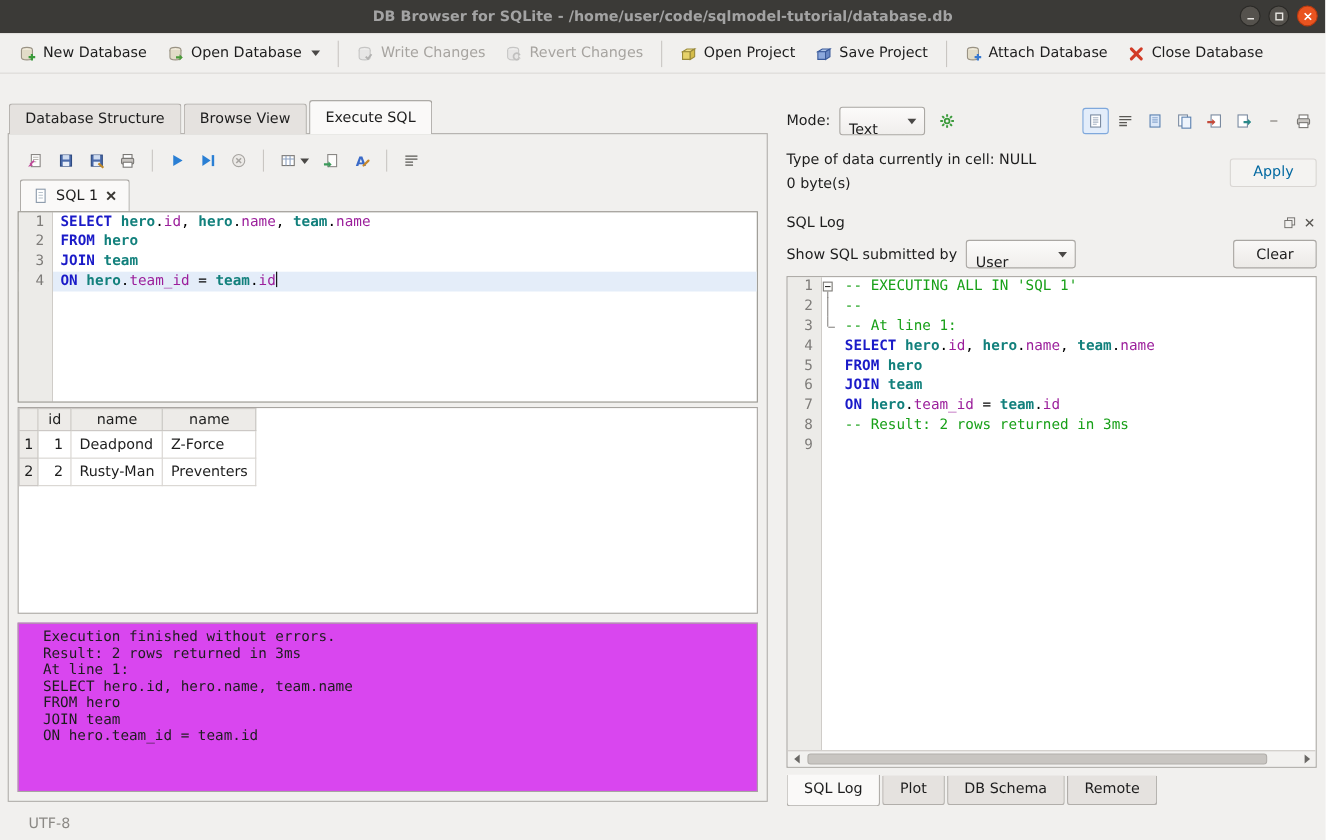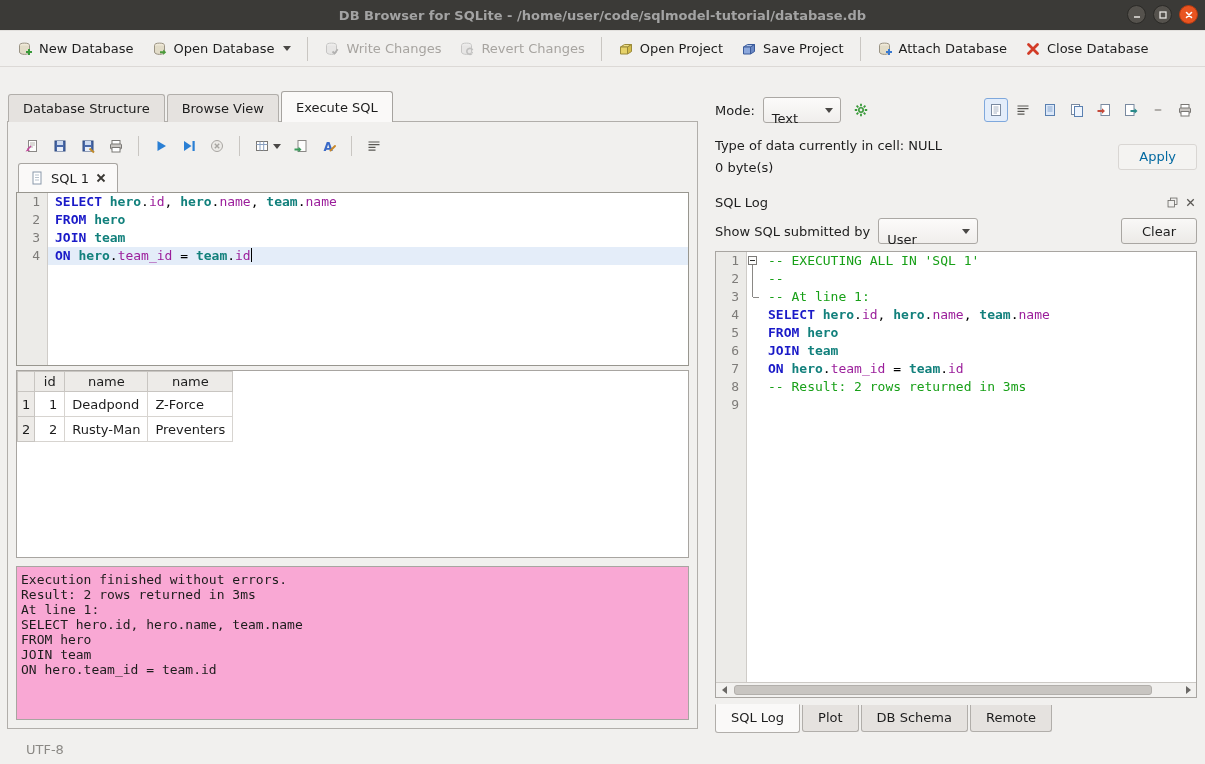--- a/index.html
+++ b/index.html
@@ -74,21 +74,21 @@
   
   .results { margin-top:4px; height:188px; background:#fff; border:1px solid #A8A5A1; overflow:hidden; }
   .results table { border-collapse:collapse; font-size:13px; }
   .results th { background:#EDEBE8; border:1px solid #C8C5C1; font-weight:normal; padding:2px 8px; height:20px; }
   .results th.corner { width:17px; padding:2px; }
   .results td { border:1px solid #D7D4D0; padding:3px 7px; height:25px; background:#fff; }
   .results td.rowhdr { background:#EDEBE8; border-color:#C8C5C1; text-align:center; padding:3px 4px; min-width:17px; }
   .results td.num { text-align:right; min-width:30px; }
 
   
-  .message { margin-top:8px; flex:1; background:#f9a8d4; border:1px solid #A8A5A1; padding:5px 4px; font-family:"DejaVu Sans Mono","Liberation Mono",monospace; font-size:13px; line-height:15px; white-space:pre-wrap; }
+  .message { margin-top:8px; flex:1; background:#d946ef; border:1px solid #A8A5A1; padding:5px 22px; font-family:"DejaVu Sans Mono","Liberation Mono",monospace; font-size:13px; line-height:15px; white-space:pre-wrap; }
 
   
   .dock-header { display:flex; align-items:center; height:22px; flex:none; }
   .dock-title { flex:1; }
   .dock-icons { display:flex; gap:5px; }
   .dock-icons .icon { width:13px; height:13px; }
   .mode-row, .filter-row { display:flex; align-items:center; gap:8px; height:36px; flex:none; }
   .combo { position:relative; height:26px; border:1px solid #ABA8A4; border-radius:3px; background:linear-gradient(#FCFBFA,#F0EEEC); padding:13px 24px 4px 8px; }
   .combo::after { content:""; position:absolute; right:7px; top:10px; width:0; height:0; border-left:4px solid transparent; border-right:4px solid transparent; border-top:5px solid #4A4846; }
   .mode-combo { width:78px; }

